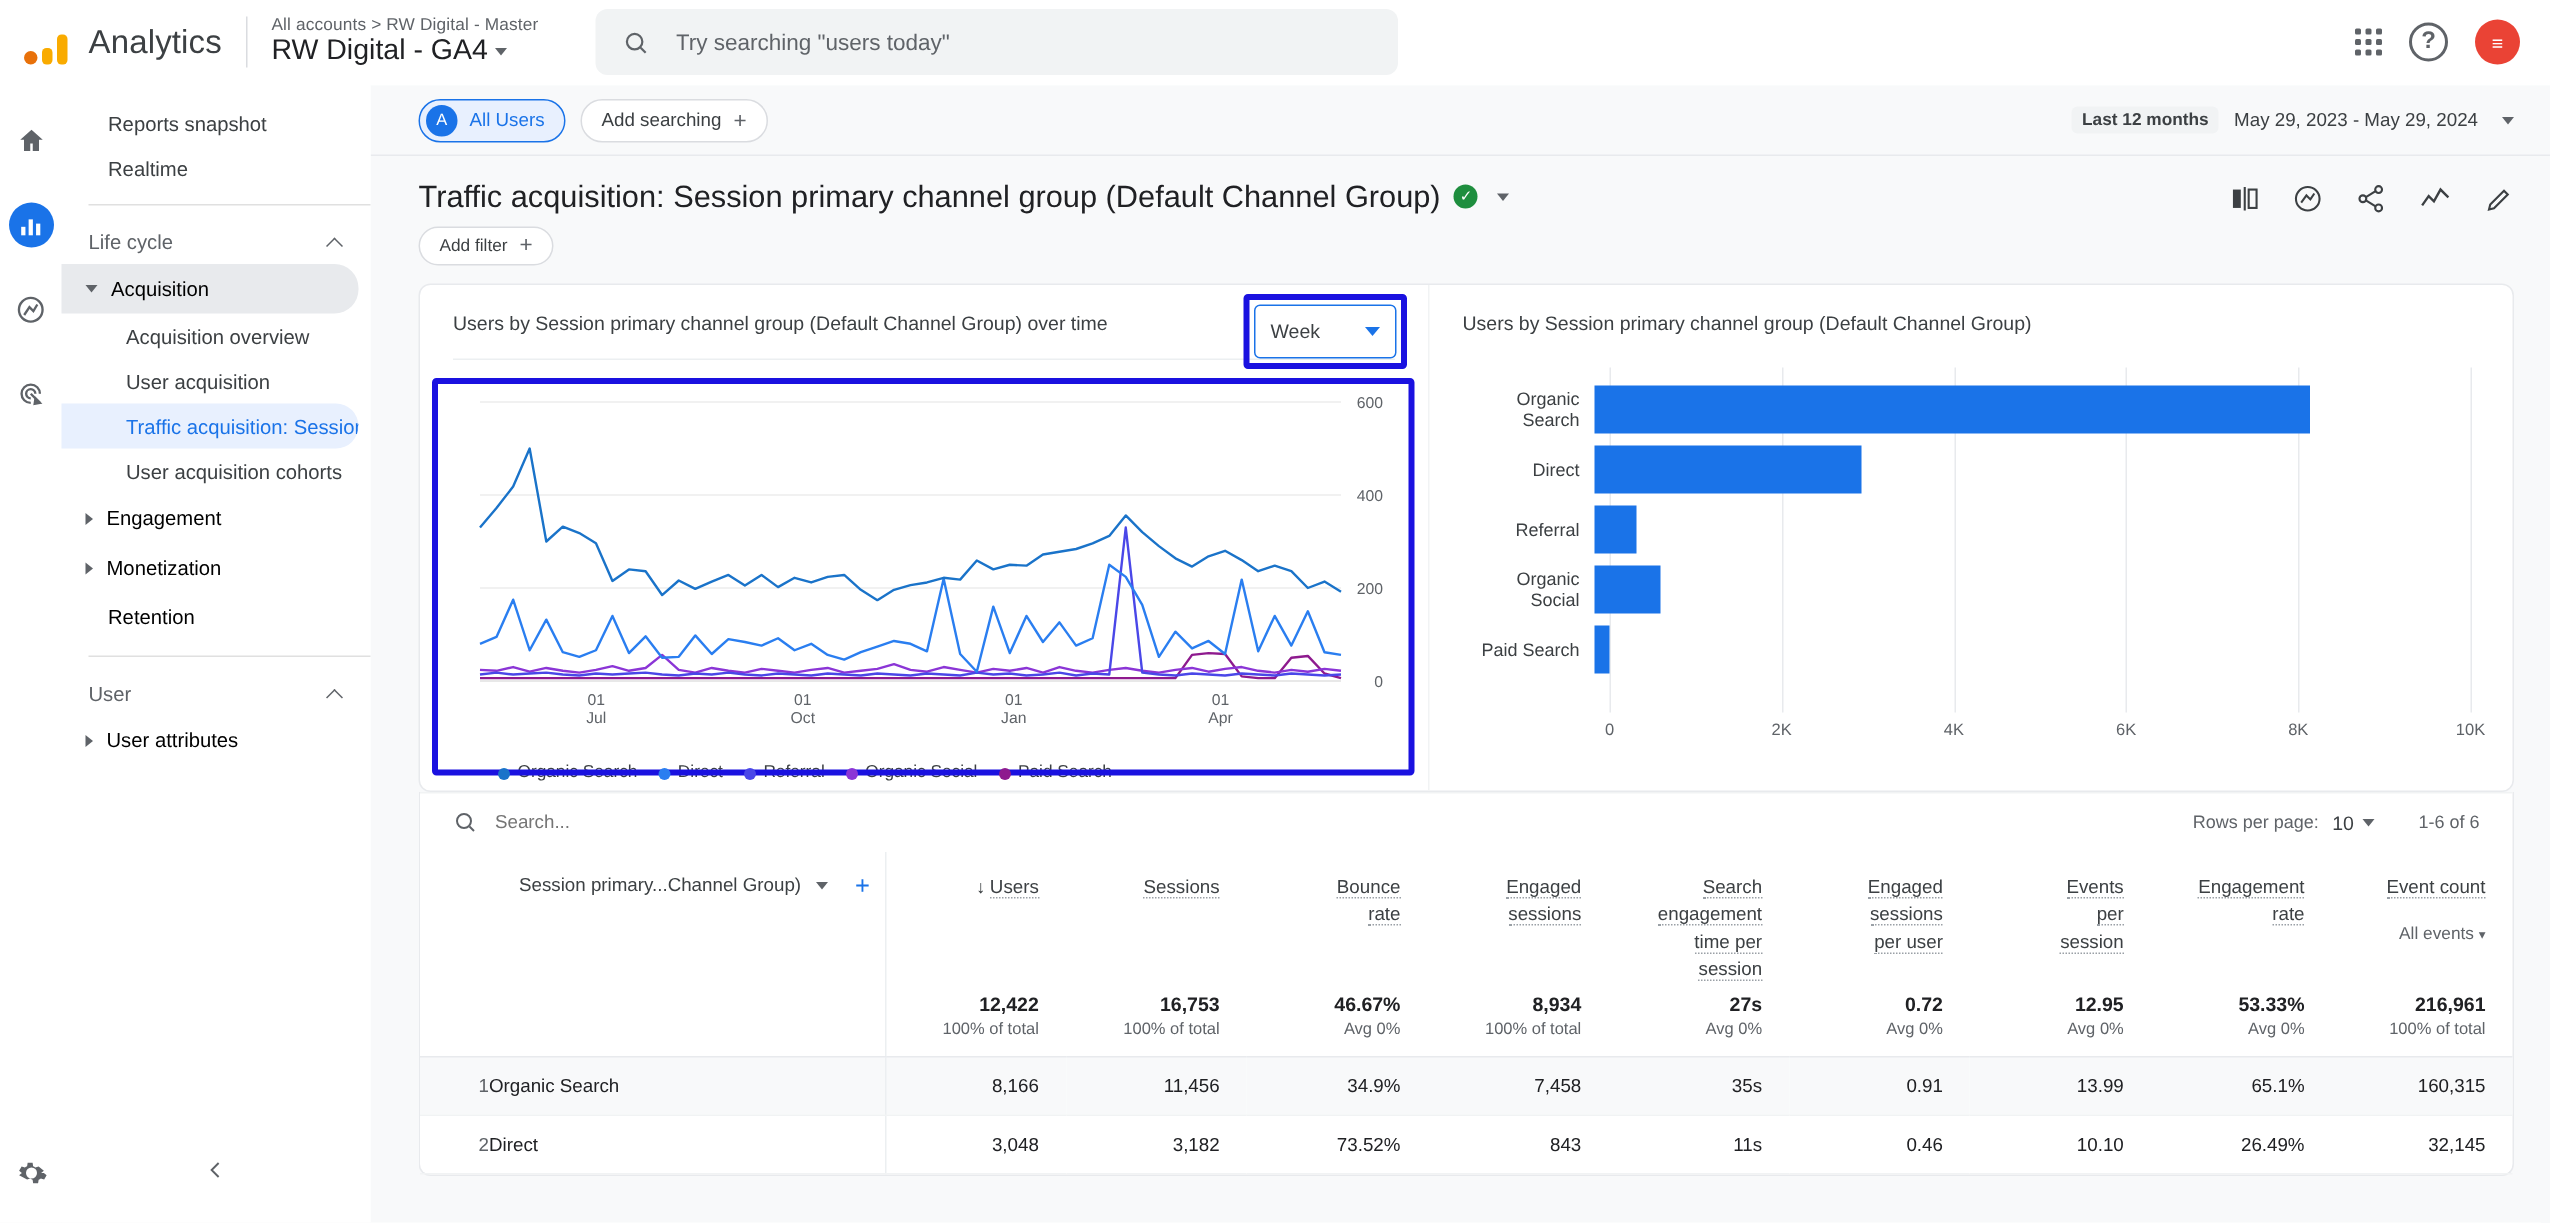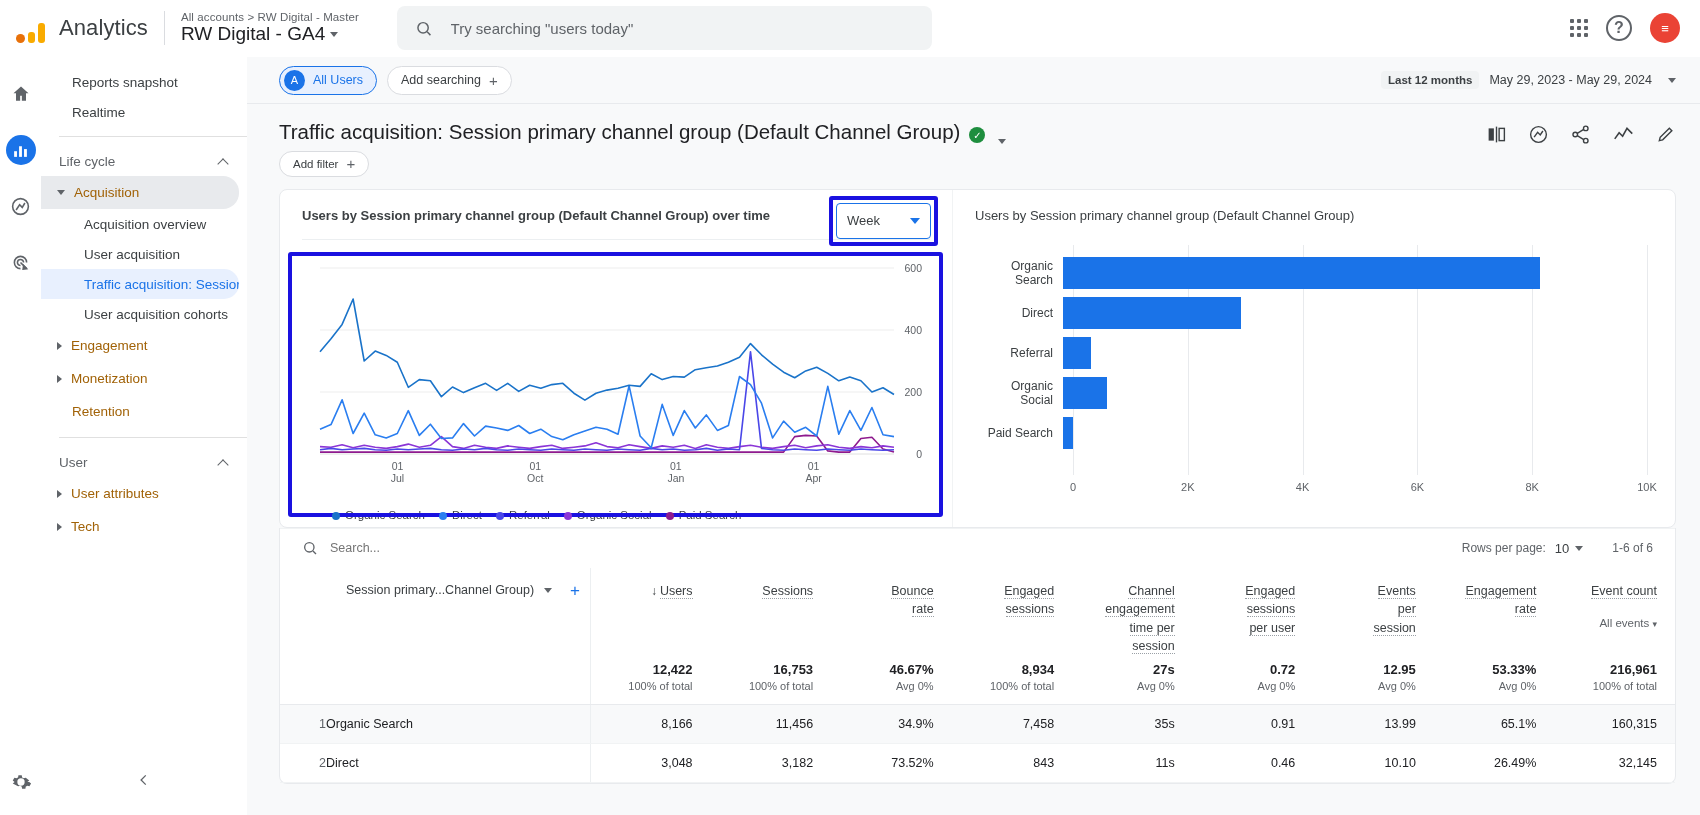--- a/index.html
+++ b/index.html
@@ -41,55 +41,55 @@
   .rail-ico { width:30px;height:30px;display:flex;align-items:center;justify-content:center;cursor:pointer;border-radius:50%;color:#5f6368; }
   .rail-ico.active { background:#1a73e8; color:#fff; }
   .rail-gear { position:absolute; bottom:18px; left:50%; transform:translateX(-50%); }
 
   
   .sidebar { width:206px; flex:0 0 206px; background:#fff; padding-top:10px; position:relative; font-size:13.5px; }
   .nav-item { height:30px; display:flex; align-items:center; padding-left:31px; color:#3c4043; cursor:pointer; border-radius:0 16px 16px 0; margin-right:8px; white-space:nowrap; }
   .nav-sep { height:1px; background:#e0e0e0; margin:9px 0 9px 18px; }
   .nav-group { height:30px; display:flex; align-items:center; padding-left:18px; color:#5f6368; font-size:13.5px; cursor:pointer; justify-content:space-between; padding-right:20px; }
   .chev-up::after { content:""; display:inline-block; width:7px;height:7px; border-left:1.6px solid #5f6368; border-top:1.6px solid #5f6368; transform:rotate(45deg); position:relative; top:2px; }
-  .nav-parent { height:33px; display:flex; align-items:center; padding-left:16px; color:#a16207; cursor:pointer; border-radius:0 16px 16px 0; margin-right:8px; gap:9px; }
+  .nav-parent { height:33px; display:flex; align-items:center; padding-left:16px; color:#000000; cursor:pointer; border-radius:0 16px 16px 0; margin-right:8px; gap:9px; }
   .nav-parent.sel { background:#e8eaed; }
   .tri { width:0;height:0;border-left:4px solid transparent;border-right:4px solid transparent;border-top:5px solid #5f6368; }
   .tri.right { border-left:5px solid #5f6368; border-top:4px solid transparent; border-bottom:4px solid transparent; border-right:none; }
   .nav-child { height:30px; display:flex; align-items:center; padding-left:43px; color:#3c4043; cursor:pointer; border-radius:0 16px 16px 0; margin-right:8px; white-space:nowrap; overflow:hidden; }
   .nav-child.active { background:#e8f0fe; color:#1a73e8; }
   .collapse-btn { position:absolute; bottom:20px; left:50%; transform:translateX(-50%); width:30px;height:30px;border-radius:50%;display:flex;align-items:center;justify-content:center;cursor:pointer;color:#5f6368;font-size:17px; }
 
   
   .main { flex:1; background:#f8f9fa; display:flex; flex-direction:column; min-width:0; overflow:hidden; }
   .compare-row { height:47px; flex:0 0 47px; display:flex; align-items:center; padding:0 24px 0 32px; background:#f8f9fa; border-bottom:1px solid #e8eaed; }
   .chip { height:29px; border:1px solid #dadce0; border-radius:15px; display:flex; align-items:center; padding:0 13px; font-size:12.5px; color:#3c4043; cursor:pointer; background:#fff; gap:8px; }
   .chip.allusers { border-color:#1a73e8; background:#e8f0fe; color:#1a73e8; padding-left:4px; }
   .chip-av { width:21px;height:21px;border-radius:50%;background:#1a73e8;color:#fff;display:flex;align-items:center;justify-content:center;font-size:11px; }
   .plus { font-size:15px; color:#5f6368; line-height:1; }
   .date-area { margin-left:auto; display:flex; align-items:center; gap:10px; font-size:12.5px; color:#3c4043; }
   .date-badge { background:#f1f3f4; padding:3px 7px; border-radius:4px; font-size:11.5px; color:#3c4043; font-weight:bold; }
   .date-caret { width:0;height:0;border-left:4.5px solid transparent;border-right:4.5px solid transparent;border-top:5px solid #5f6368; margin-left:6px; cursor:pointer; }
 
-  .title-row { padding:16px 24px 0 32px; display:flex; align-items:center; }
+  .title-row { padding:16px 24px 0 32px; display:flex; align-items:flex-start; }
   .rpt-title { font-size:20.5px; color:#202124; line-height:1.2; }
   .verified { width:16px;height:16px;border-radius:50%;background:#1e8e3e;color:#fff;font-size:10px;display:flex;align-items:center;justify-content:center;margin-left:9px; position:relative; top:3px;}
   .tcaret { width:0;height:0;border-left:4.5px solid transparent;border-right:4.5px solid transparent;border-top:5px solid #5f6368; margin-left:13px; position:relative; top:9px; cursor:pointer; }
   .title-icons { margin-left:auto; display:flex; gap:21px; color:#3c4043; align-items:center; position:relative; top:2px; }
   .ti { cursor:pointer; display:flex; }
   .filter-row { padding:6px 32px 0 32px; }
   .chip.small { height:26px; font-size:11.5px; display:inline-flex; }
 
   .scroll { flex:1; padding:12px 24px 0 32px; overflow:hidden; }
   .cards { display:flex; gap:0; background:#fff; border-radius:8px; border:1px solid #e8eaed; }
   .card { padding:18px 22px 6px 22px; position:relative; }
   .card.left { width:672px; flex:0 0 672px; }
   .card.right { flex:1; border-left:1px solid #f1f3f4; }
   .card-title { font-size:13px; color:#3c4043; }
-  .card-head { display:flex; align-items:flex-end; justify-content:space-between;font-weight:bold; }
+  .card-head { display:flex; align-items:flex-end; justify-content:space-between; }
   .card-rule { height:1px; background:#eceff1; margin-top:16px; }
 
   
   .week-ann { position:absolute; right:14px; top:6px; border:4px solid #1a11e0; border-radius:3px; padding:3px; }
   .week-sel { width:95px; height:36px; border:1px solid #1a73e8; border-radius:4px; display:flex; align-items:center; justify-content:space-between; padding:0 10px; font-size:13px; color:#3c4043; cursor:pointer; background:#fff; }
   .sel-caret { width:0;height:0;border-left:5px solid transparent;border-right:5px solid transparent;border-top:6px solid #1a73e8; }
 
   .chart-ann { position:absolute; left:8px; top:62px; width:655px; height:265px; border:4px solid #1a11e0; border-radius:3px; pointer-events:none; }
 
   .linechart-wrap { position:relative; height:265px; margin-top:6px; }
@@ -256,24 +256,20 @@
 
       <div class="nav-sep"></div>
 
       <div class="nav-group">
         <span>User</span>
         <span class="chev-up"></span>
       </div>
       <div class="nav-parent">
         <span class="tri right"></span>
         <span>User attributes</span>
-      </div>
-      <div class="nav-parent">
-        <span class="tri right"></span>
-        <span>Tech</span>
       </div>
 
       <div class="collapse-btn">
         <svg width="14" height="14" viewBox="0 0 24 24" fill="none" stroke="#5f6368" stroke-width="2.2">
             <polyline points="15,4 7,12 15,20"></polyline>
           </svg>
       </div>
     </div>
 
     <div class="main">
@@ -494,21 +490,21 @@
                 <div class="dim-inner">
                   <span>Session primary...Channel Group)</span>
                   <span class="caret"></span>
                   <span style="color:#1a73e8;font-size:17px;line-height:1;margin-left:8px;">+</span>
                 </div>
               </th>
               <th class="met" id="mh0"><span class="sortarrow">↓</span><span class="u">Users</span></th>
               <th class="met" id="mh1"><span class="u">Sessions</span></th>
               <th class="met" id="mh2"><span class="u">Bounce</span><br><span class="u">rate</span></th>
               <th class="met" id="mh3"><span class="u">Engaged</span><br><span class="u">sessions</span></th>
-              <th class="met" id="mh4"><span class="u">Channel</span><br><span class="u">engagement</span><br><span class="u">time per</span><br><span class="u">session</span></th>
+              <th class="met" id="mh4"><span class="u">Search</span><br><span class="u">engagement</span><br><span class="u">time per</span><br><span class="u">session</span></th>
               <th class="met" id="mh5"><span class="u">Engaged</span><br><span class="u">sessions</span><br><span class="u">per user</span></th>
               <th class="met" id="mh6"><span class="u">Events</span><br><span class="u">per</span><br><span class="u">session</span></th>
               <th class="met" id="mh7"><span class="u">Engagement</span><br><span class="u">rate</span></th>
               <th class="met" id="mh8"><span class="u">Event count</span><div style="color:#5f6368;font-size:11.5px;margin-top:15px;">All events <span style="font-size:9px;">▾</span></div></th>
             </tr>
               </thead>
             <tbody id="tbody">
                 <tr class="totals">
                   <td style="border-right:1px solid #eceff1;"></td>
                   <td>

